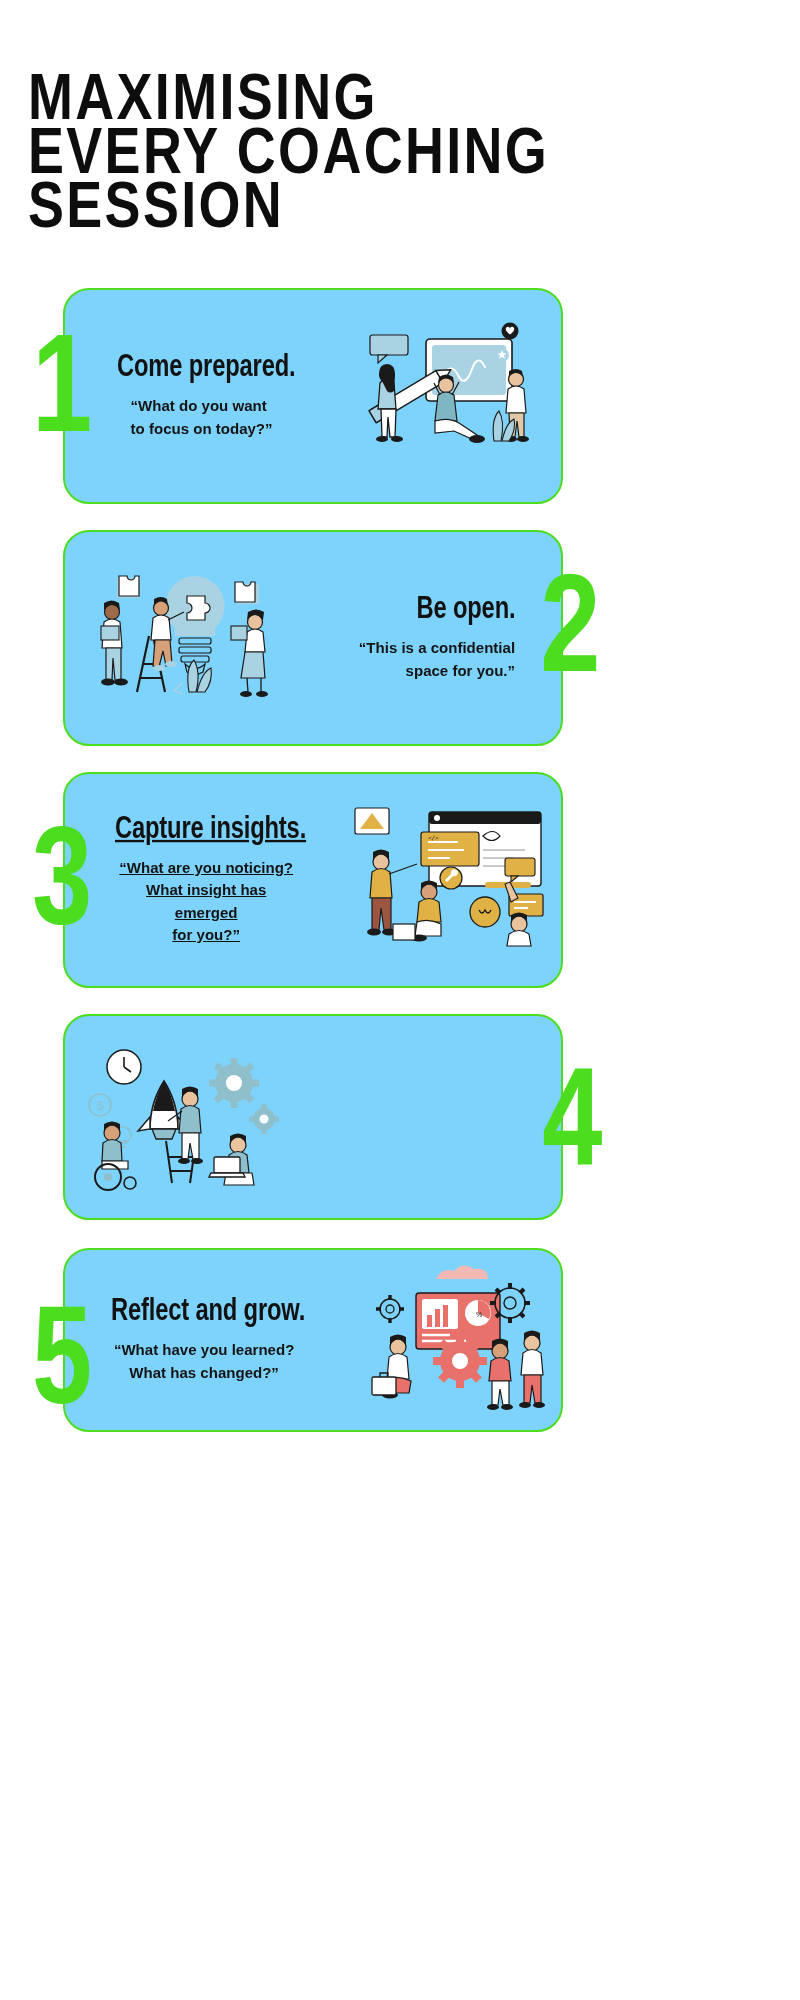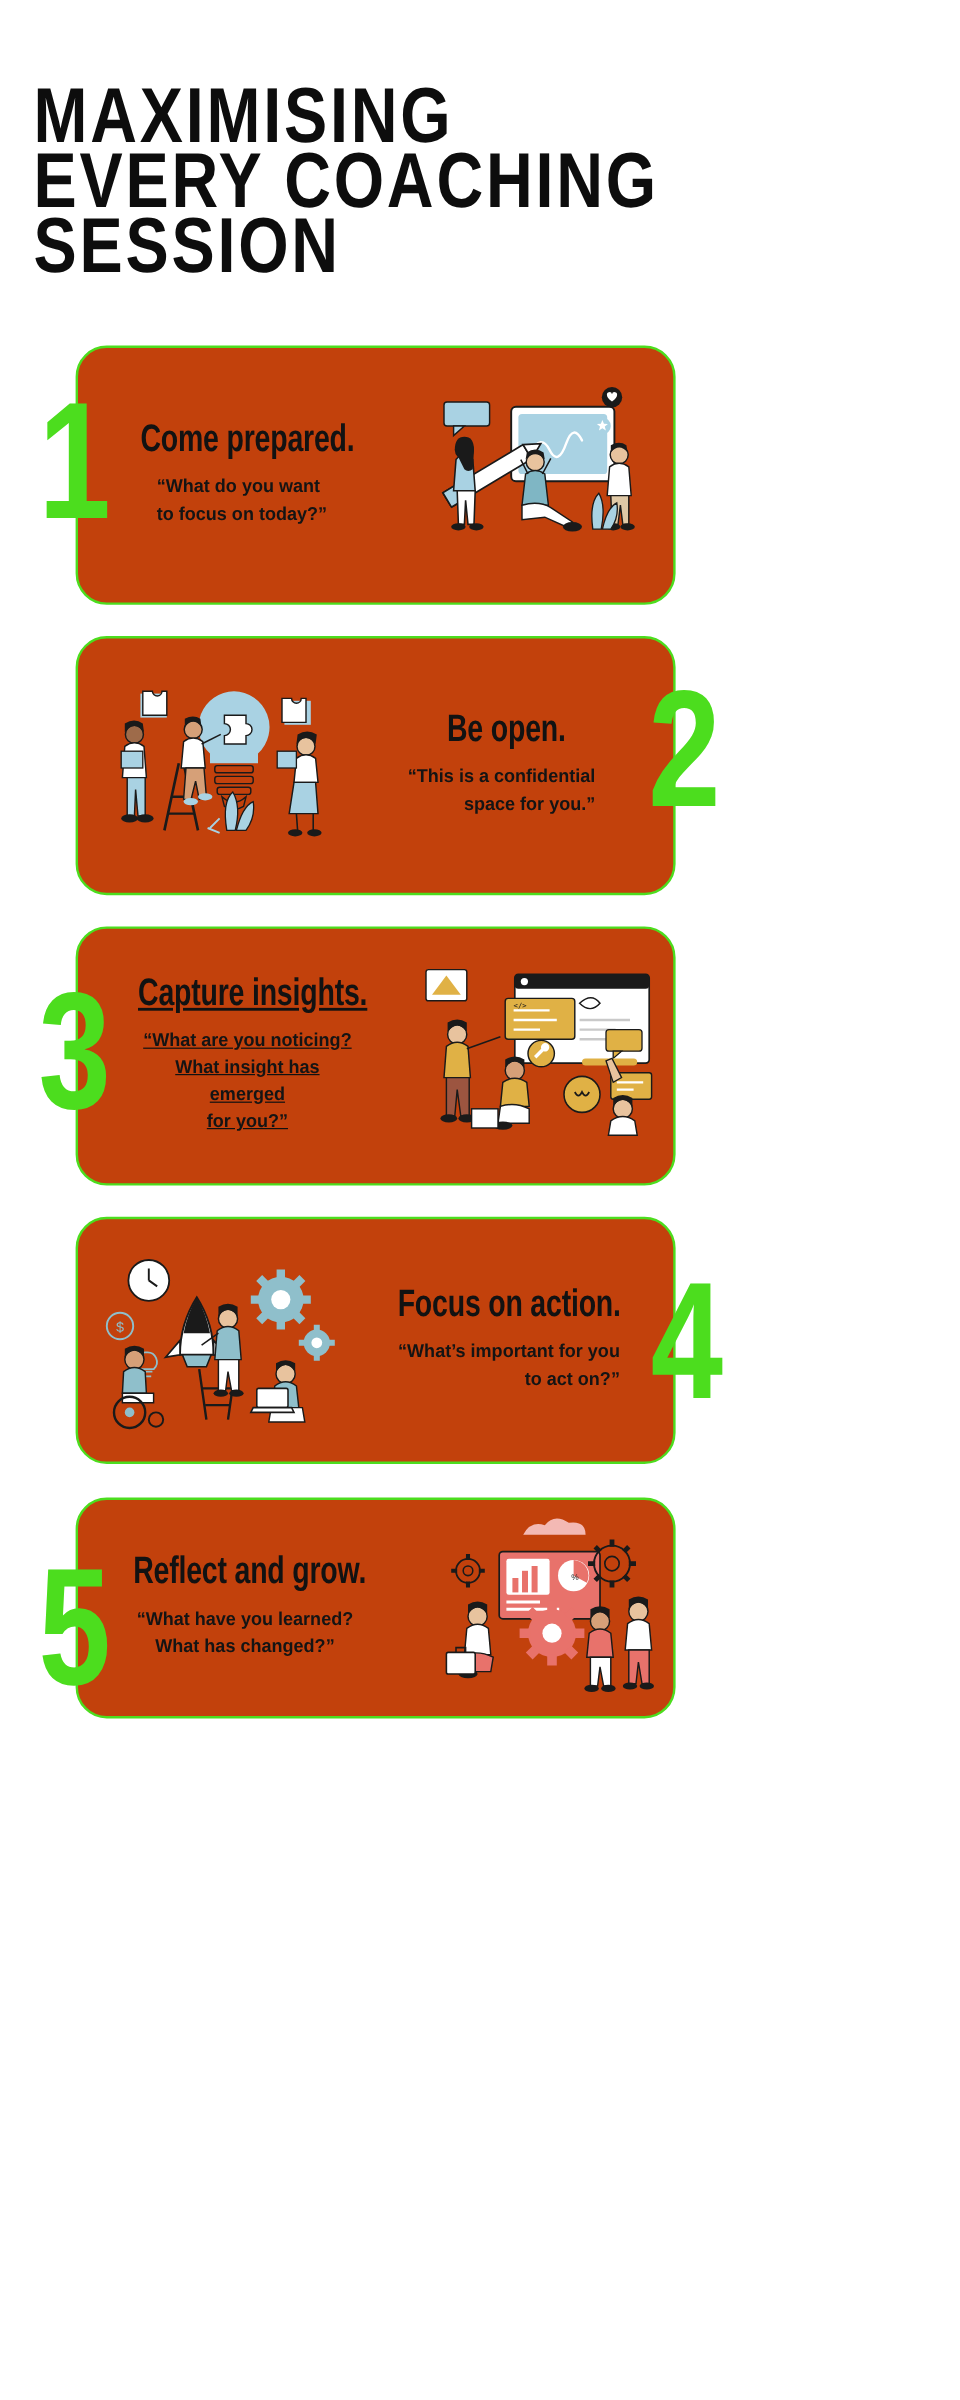--- a/index.html
+++ b/index.html
@@ -29,21 +29,21 @@
   .title-line.l2{ font-size:58px; }
   .title-line.l3{ font-size:58px; }
 
   
   .card{
     position:absolute;
     left:63px;
     width:500px;
     border:2px solid #4CDD1E;
     border-radius:26px;
-    background:#c2410c;
+    background:#7dd3fc;
   }
   .card-inner{
     position:relative;
     width:100%; height:100%;
     display:flex;
     align-items:center;
   }
   .text-col{
     display:flex; flex-direction:column; justify-content:center;
     padding:0 6px;
@@ -217,21 +217,21 @@
         <path d="M168 118 l1 14 M182 118 l0 14" stroke="#1a1a1a" stroke-width="1.3" fill="none"></path>
         <ellipse cx="167" cy="134" rx="6" ry="3" fill="#1a1a1a"></ellipse>
         <ellipse cx="183" cy="134" rx="6" ry="3" fill="#1a1a1a"></ellipse>
         <rect x="152" y="66" width="16" height="14" fill="#A9D2E3" stroke="#1a1a1a" stroke-width="1.1"></rect>
 
         <path d="M110 132 q-4 -24 5 -32 q7 12 2 32z" fill="#A9D2E3" stroke="#1a1a1a" stroke-width="1.1"></path>
         <path d="M118 132 q5 -20 14 -24 q2 13 -6 24z" fill="#A9D2E3" stroke="#1a1a1a" stroke-width="1.1"></path>
         <path d="M96 130 l8 -8 M104 134 l-10 -4" stroke="#A9D2E3" stroke-width="1.6" fill="none"></path>
       </svg>
     </div>
-    <div class="text-col" style="width:252px; padding-right:46px; align-items:center;">
+    <div class="text-col" style="width:252px; padding-right:46px; align-items:flex-end;">
       <div class="heading">Be open.</div>
       <div class="quote" style="text-align:right;">
         <span>“This is a confidential</span>
         <span>space for you.”</span>
       </div>
     </div>
   </div>
 </div>
 
 <div class="bignum left" style="top:810px;">3</div>
@@ -357,27 +357,20 @@
         <circle cx="52" cy="142" r="6" fill="none" stroke="#1a1a1a" stroke-width="1.6"></circle>
 
         <circle cx="160" cy="104" r="8" fill="#E8C39E" stroke="#1a1a1a" stroke-width="1.2"></circle>
         <path d="M152 102 q8 -11 16 0 l0 -7 q-8 -5 -16 0z" fill="#1a1a1a"></path>
         <path d="M151 114 q9 -7 18 0 l2 18 l-22 0z" fill="#8FBFCB" stroke="#1a1a1a" stroke-width="1.2"></path>
         <path d="M148 132 l26 0 l2 12 l-30 0z" fill="#fff" stroke="#1a1a1a" stroke-width="1.2"></path>
         <rect x="136" y="116" width="26" height="16" rx="1.5" fill="#fff" stroke="#1a1a1a" stroke-width="1.3"></rect>
         <path d="M133 132 l32 0 l2 4 l-36 0z" fill="#fff" stroke="#1a1a1a" stroke-width="1.3"></path>
       </svg>
     </div>
-    <div class="text-col" style="width:256px; padding-right:42px; align-items:flex-end;">
-      <div class="heading">Focus on action.</div>
-      <div class="quote" style="text-align:right;">
-        <span>“What’s important for you</span>
-        <span>to act on?”</span>
-      </div>
-    </div>
   </div>
 </div>
 
 <div class="bignum left" style="top:1290px;">5</div>
 <div class="card" id="card-5">
   <div class="card-inner left-align">
     <div class="text-col" style="width:252px; padding-left:46px;">
       <div class="heading">Reflect and grow.</div>
       <div class="quote" style="text-align:center; padding-right:8px;">
         <span>“What have you learned?</span>

